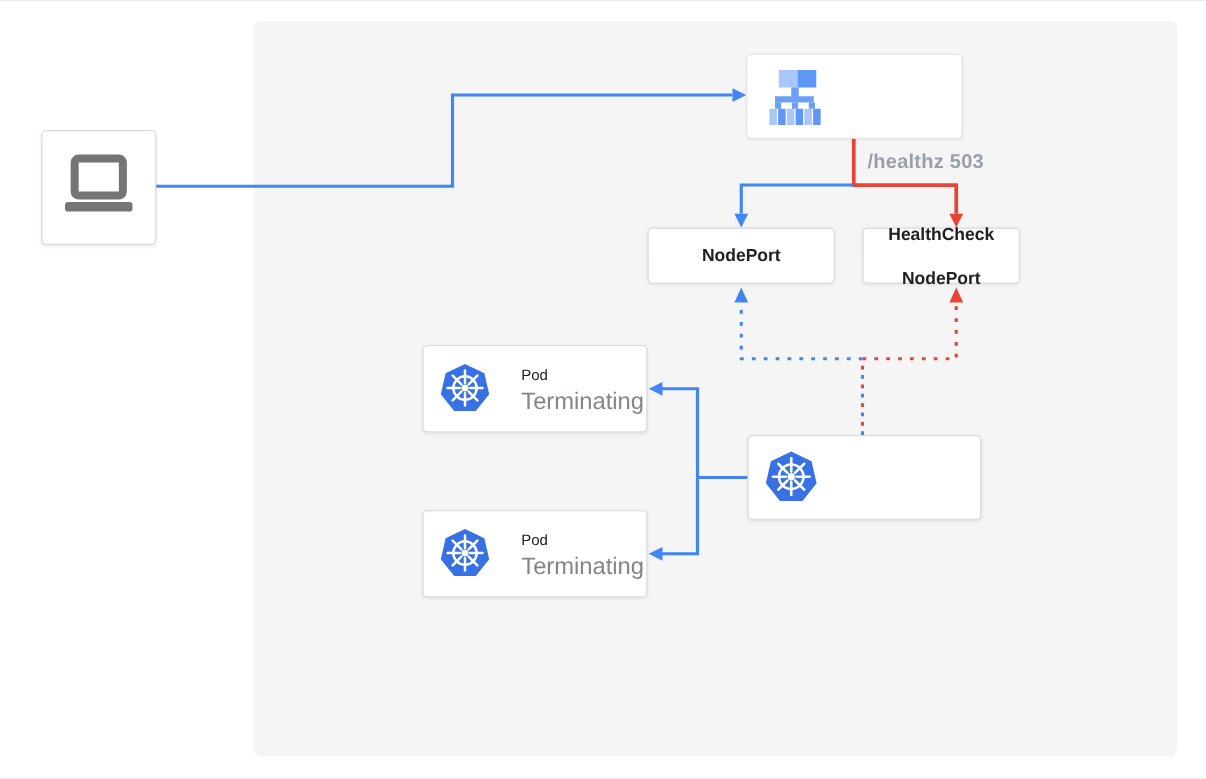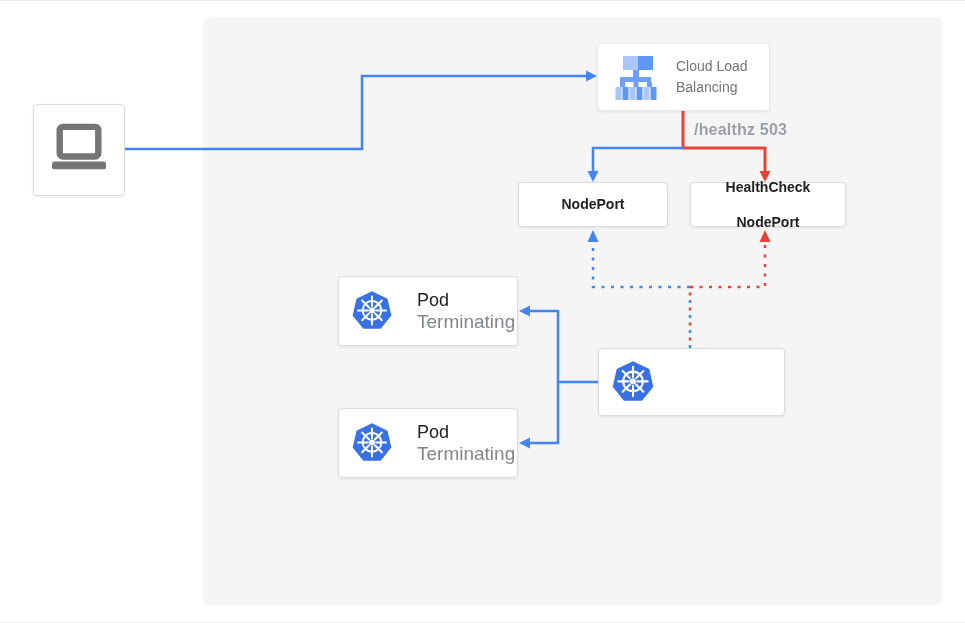--- a/index.html
+++ b/index.html
@@ -18,27 +18,27 @@
   .box{position:absolute;background:#ffffff;border:1px solid var(--box-border);
        border-radius:4px;box-shadow:0 1px 3px rgba(0,0,0,0.08);box-sizing:border-box;}
   .hbox{display:flex;align-items:center;}
   .client-box{left:33px;top:103px;width:92px;height:92px;display:flex;
               align-items:center;justify-content:center;}
   .clb-box{left:597px;top:42px;width:173px;height:68px;border-color:#e8e8e8;
            padding-left:14px;gap:16px;}
   .clb-text{font-size:14px;line-height:21px;color:#757575;}
   .nodeport-box{left:518px;top:181px;width:150px;height:45px;display:flex;
                 align-items:center;justify-content:center;}
-  .hc-box{left:690px;top:181px;width:156px;height:45px;display:flex;flex-direction:column;
+  .hc-box{left:690px;top:181px;width:126px;height:45px;display:flex;flex-direction:column;
           align-items:center;justify-content:center;gap:16px;}
   .port-label{font-size:14px;line-height:19px;font-weight:bold;color:var(--text-primary);text-align:center;}
   .pod-box1{left:338px;top:275px;width:180px;height:70px;padding-left:12px;gap:24px;}
   .pod-box2{left:338px;top:407px;width:180px;height:70px;padding-left:12px;gap:24px;}
   .kp-box{left:598px;top:347px;width:187px;height:68px;padding-left:12px;gap:16px;}
-  .node-title{font-size:18px;line-height:21px;color:var(--text-primary);}
+  .node-title{font-size:12px;line-height:21px;color:var(--text-primary);}
   .node-sub{font-size:19px;line-height:21px;color:var(--text-secondary);}
   .kp-title{font-size:16px;line-height:22px;color:var(--text-primary);}
   .healthz{position:absolute;left:694px;top:120px;font-size:16px;font-weight:bold;
            color:#9aa0a6;letter-spacing:.2px;}
   .k8s-hept{fill:var(--kubernetes-blue);}
   .k8s-wheel{stroke:#ffffff;stroke-width:1.7;fill:none;stroke-linecap:round;}
   .k8s-hub{fill:#ffffff;}
   .lb-light{fill:var(--lb-icon-light);}
   .lb-medium{fill:var(--lb-icon-medium);}
   .lb-bar{fill:var(--lb-icon-bar);}
@@ -93,24 +93,20 @@
       <rect x="8" y="29" width="5" height="5" class="lb-bar"></rect>
       <rect x="21.5" y="29" width="5" height="5" class="lb-bar"></rect>
       <rect x="35" y="29" width="5" height="5" class="lb-bar"></rect>
       <rect x="3.5" y="34" width="6" height="13" class="lb-light"></rect>
       <rect x="10.5" y="34" width="6" height="13" class="lb-medium"></rect>
       <rect x="17.5" y="34" width="6" height="13" class="lb-light"></rect>
       <rect x="24.5" y="34" width="6" height="13" class="lb-medium"></rect>
       <rect x="31.5" y="34" width="6" height="13" class="lb-light"></rect>
       <rect x="38.5" y="34" width="6" height="13" class="lb-medium"></rect>
     </svg>
-    <div class="clb-text">
-      <div>Cloud Load</div>
-      <div>Balancing</div>
-    </div>
   </div>
 
   <div class="healthz">/healthz 503</div>
 
   <div class="box nodeport-box">
     <div class="port-label">NodePort</div>
   </div>
 
   <div class="box hc-box">
     <div class="port-label">HealthCheck</div>

